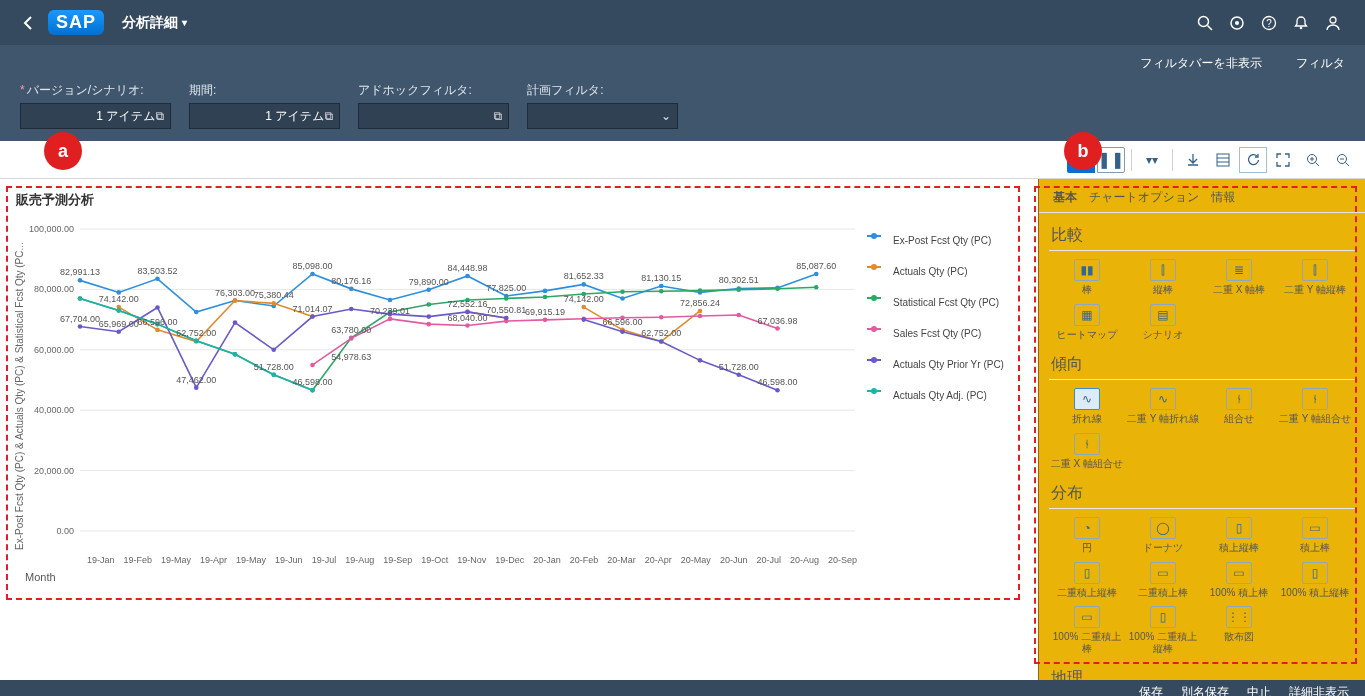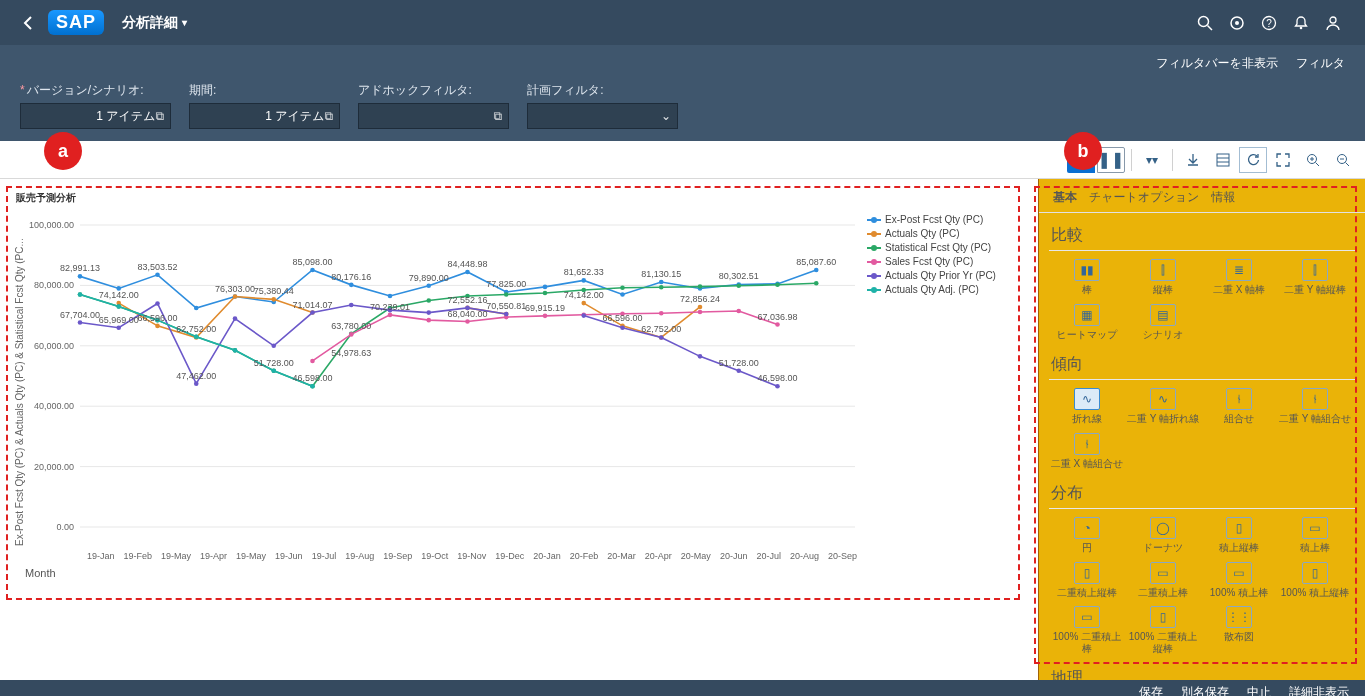--- a/index.html
+++ b/index.html
@@ -5,48 +5,48 @@
 *{margin:0;padding:0;box-sizing:border-box;font-family:"Arial","Hiragino Kaku Gothic Pro","Meiryo",sans-serif}
 html,body{width:1365px;height:696px;overflow:hidden;background:#fff}
 .topbar{height:45px;background:#354a5f;color:#fff;display:flex;align-items:center;padding:0 16px}
 .topbar .back{width:24px;height:24px;display:flex;align-items:center;justify-content:center;margin-right:8px;cursor:pointer}
 .topbar .logo{font-weight:900;letter-spacing:1px;margin-right:18px;font-size:18px;color:#fff;background:linear-gradient(#1a98ff,#0070d0);padding:2px 8px;border-radius:6px}
 .topbar .title{font-size:14px;font-weight:600;display:flex;align-items:center}
 .topbar .title .caret{margin-left:4px;font-size:10px}
 .topbar .spacer{flex:1}
 .topbar .tb-icon{width:32px;height:32px;display:flex;align-items:center;justify-content:center;cursor:pointer}
 .filterbar{background:#3f566d;color:#fff;padding:10px 20px 0 20px}
-.filterbar .links{display:flex;justify-content:flex-end;font-size:12px;gap:18px;margin-bottom:10px}
+.filterbar .links{display:flex;justify-content:flex-end;font-size:12px;gap:34px;margin-bottom:10px}
 .filterbar .links span{cursor:pointer}
 .filterbar .row{display:flex;gap:18px;padding-bottom:12px}
 .filterbar .fld{display:flex;flex-direction:column;gap:4px}
 .filterbar .fld label{font-size:12px;color:#dfe6ee}
 .filterbar .fld label .req{color:#ff9aa2;margin-right:2px}
 .filterbar .fld .inp{height:26px;background:#2f4152;border:1px solid #1e2c3a;color:#fff;display:flex;align-items:center;padding:0 6px;font-size:12px;justify-content:flex-end}
 .filterbar .fld .inp .glyph{font-size:12px;opacity:.85}
 .section-tools{height:38px;background:#fff;border-bottom:1px solid #d9d9d9;display:flex;align-items:center;justify-content:flex-end;padding:0 8px;gap:2px;position:relative}
 .section-tools .btn{width:28px;height:26px;display:flex;align-items:center;justify-content:center;border:1px solid transparent;cursor:pointer;color:#346187}
 .section-tools .btn.play{background:#0a6ed1;color:#fff;border-radius:2px 0 0 2px}
 .section-tools .btn.pause{border:1px solid #89a;border-radius:0 2px 2px 0}
 .section-tools .sep{width:1px;height:22px;background:#d0d0d0;margin:0 4px}
 .section-tools .refresh-box{border:1px solid #a3bdd3;width:28px;height:26px;display:flex;align-items:center;justify-content:center}
 .main{display:flex;height:calc(100% - 45px - 88px - 38px - 24px)}
 .chart-wrap{flex:1;position:relative;padding:8px 8px 4px 14px}
 .dash-box{position:absolute;border:2px dashed #e02020;pointer-events:none}
 .dash-a{left:6px;top:186px;width:1014px;height:414px;z-index:5}
 .call{position:absolute;width:38px;height:38px;border-radius:50%;background:#e02020;color:#fff;font-weight:700;display:flex;align-items:center;justify-content:center;font-size:18px;z-index:6}
 .call.a{left:44px;top:132px}
 .call.b{left:1064px;top:132px}
-.chart-title{font-size:10px;font-weight:700;color:#333;margin:4px 0 2px 2px}
+.chart-title{font-size:13px;font-weight:700;color:#333;margin:4px 0 2px 2px}
 .chart-body{display:flex;height:370px}
 .y-axis-label{writing-mode:vertical-rl;transform:rotate(180deg);font-size:10px;color:#666;text-align:center}
 .plot-zone{position:relative;flex:1}
 .plot-zone svg{width:840px;height:340px}
 .legend{width:165px;padding:4px 0 0 2px;font-size:10px;color:#444}
-.legend .row{display:flex;align-items:center;gap:4px;margin:3px 0}
+.legend .row{display:flex;align-items:flex-start;gap:12px;margin:20px 0}
 .legend .sw{width:14px;height:0;border-top:2px solid;position:relative}
 .legend .sw::after{content:"";position:absolute;left:4px;top:-4px;width:6px;height:6px;background:currentColor;border-radius:50%}
 .x-axis{display:flex;margin-left:62px;width:770px;justify-content:space-between;font-size:9px;color:#666}
 .x-title{font-size:11px;color:#555;margin-top:6px}
 .side{width:335px;border-left:1px solid #a16207;background:#eab308;display:flex;flex-direction:column}
 .side .tabs{display:flex;gap:12px;font-size:12px;color:#555;padding:10px 14px 6px 14px;border-bottom:1px solid #e2e2e2}
 .side .tabs span{cursor:pointer}
 .side .panel{flex:1;overflow:auto;padding:4px 10px 8px 10px;position:relative}
 .dash-b{left:1034px;top:186px;width:323px;height:478px;z-index:5}
 .grp-title{font-size:16px;color:#555;margin:8px 0 4px 2px}

